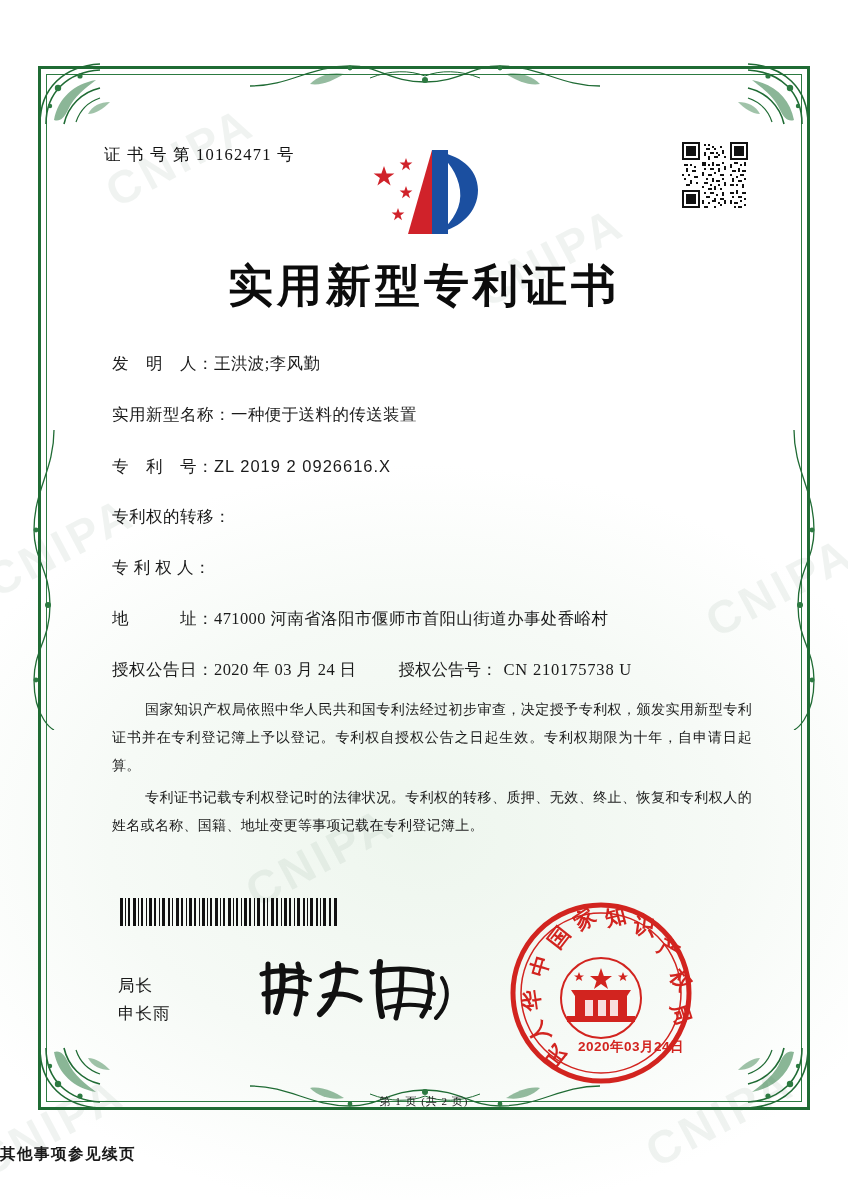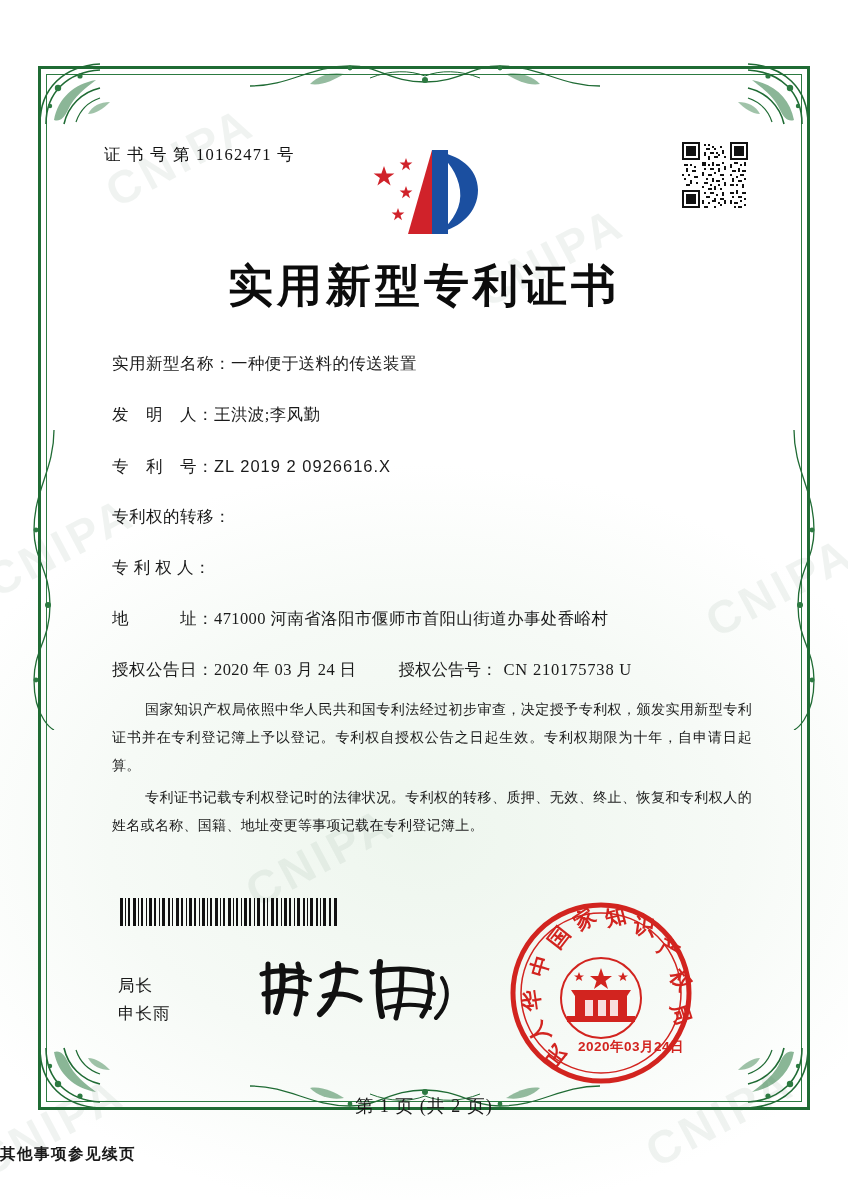--- a/index.html
+++ b/index.html
@@ -226,21 +226,21 @@
     letter-spacing: 0.5px;
     font-family: Liberation Sans, sans-serif;
   }
 
   .page-number {
     position: absolute;
     left: 0;
     right: 0;
     top: 1094px;
     text-align: center;
-    font-size: 18px;
+    font-size: 11px;
     letter-spacing: 1px;
   }
 
   .footer-note {
     position: absolute;
     left: 0;
     right: 0;
     top: 1144px;
     text-align: left;
     font-size: 15.5px;
@@ -505,26 +505,26 @@
         <rect x="26" y="32" width="1" height="1"></rect>
           <rect x="28" y="32" width="2" height="1"></rect>
       </g>
     </svg>
   </div>
 
   <div class="main-title">实用新型专利证书</div>
 
   <div class="fields">
     <div class="field-row">
+      <span class="field-label">发　明　人：</span>
+      <span class="field-value">王洪波;李风勤</span>
+    </div>
+    <div class="field-row">
       <span class="field-label">实用新型名称：</span>
       <span class="field-value">一种便于送料的传送装置</span>
-    </div>
-    <div class="field-row">
-      <span class="field-label">发　明　人：</span>
-      <span class="field-value">王洪波;李风勤</span>
     </div>
     <div class="field-row">
       <span class="field-label">专　利　号：</span>
       <span class="field-value mono">ZL 2019 2 0926616.X</span>
     </div>
     <div class="field-row">
       <span class="field-label">专利权的转移：</span>
     </div>
     <div class="field-row">
       <span class="field-label">专 利 权 人：</span>

